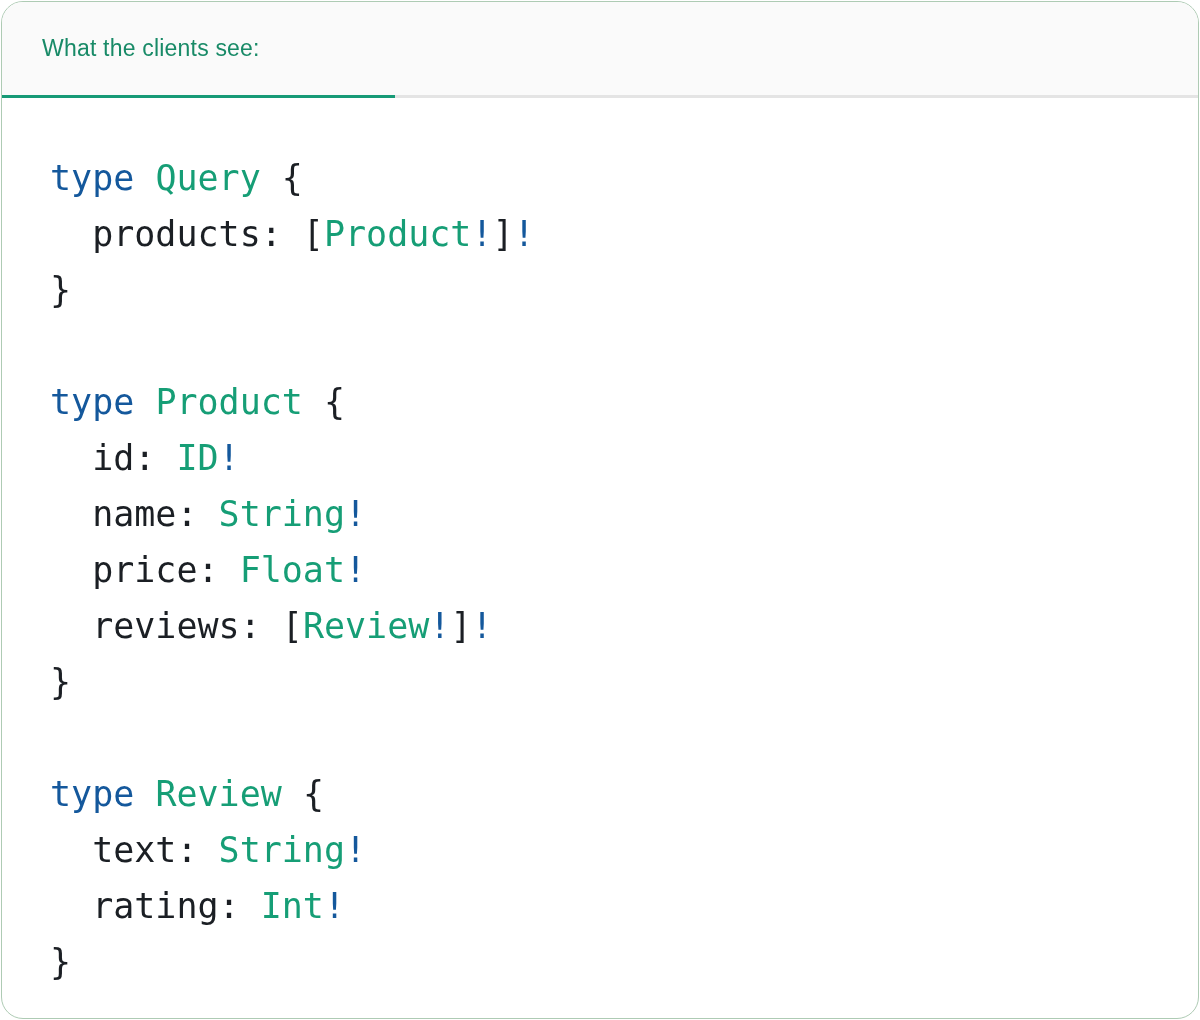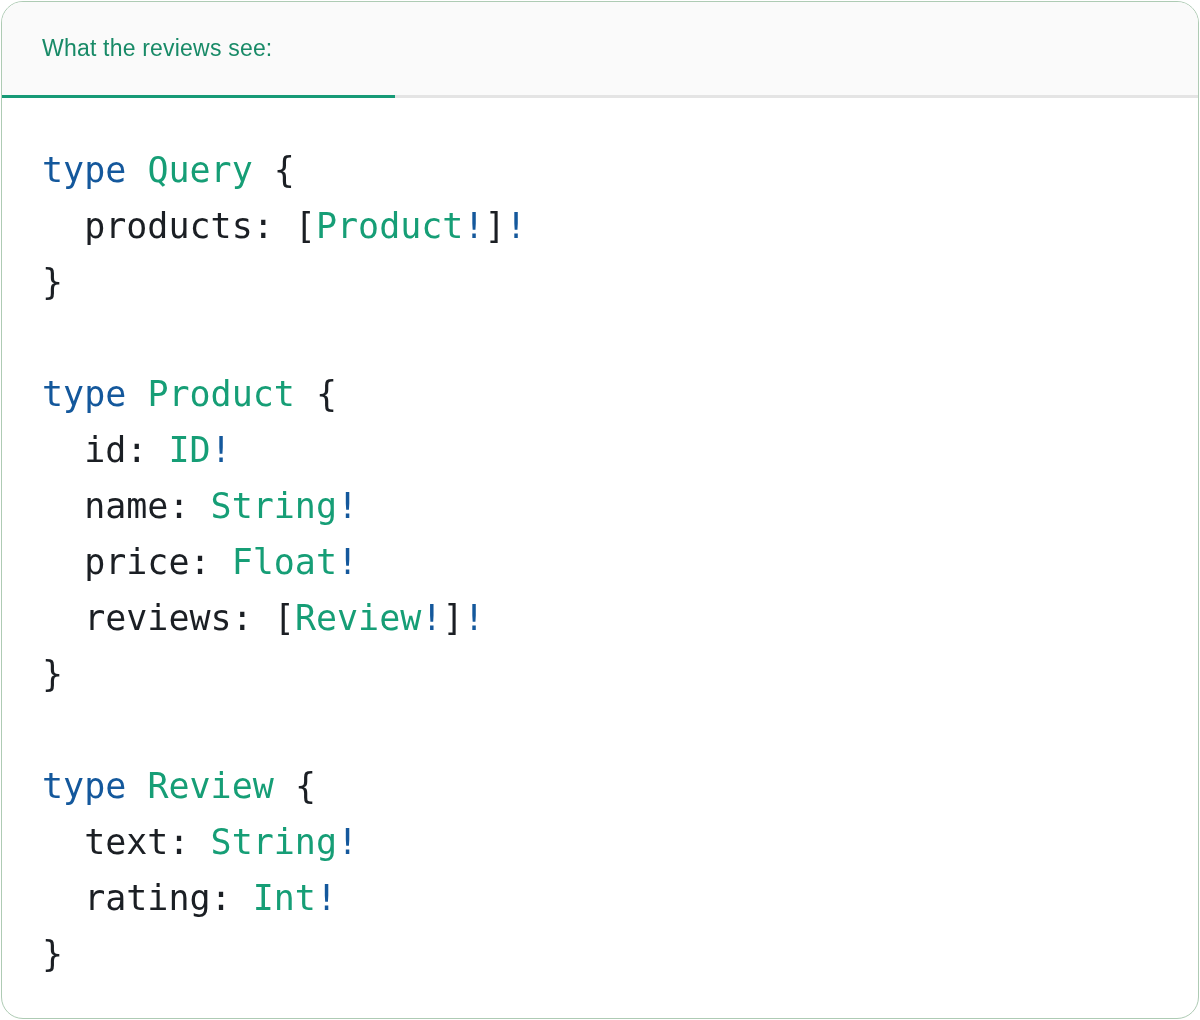--- a/index.html
+++ b/index.html
@@ -42,37 +42,37 @@
     margin-bottom:-3px;
     cursor:pointer;
   }
   .tab-label{
     font-size:23px;
     font-weight:500;
     letter-spacing:0.2px;
     color:var(--tab-title);
   }
   .code{
-    margin:0;
+    margin:8px;
     padding:44px 40px 0 40px;
     font-family:"DejaVu Sans Mono","Liberation Mono",monospace;
     font-size:35px;
     line-height:56px;
     color:var(--plain);
     background:var(--cardbg);
     white-space:pre;
   }
   .code-line{height:56px;}
   .tok-keyword{color:var(--kw);}
   .tok-type{color:var(--ty);}
   .tok-plain{color:var(--plain);}
 </style>
 </head>
 <body>
 
 <div class="card">
   <div class="tabbar">
     <div class="tab">
-      <span class="tab-label">What the reviews see:</span>
+      <span class="tab-label">What the clients see:</span>
     </div>
   </div>
   <pre class="code"><div class="code-line"><span class="tok-keyword">type</span><span class="tok-plain"> </span><span class="tok-type">Query</span><span class="tok-plain"> {</span></div><div class="code-line"><span class="tok-plain">  products: [</span><span class="tok-type">Product</span><span class="tok-keyword">!</span><span class="tok-plain">]</span><span class="tok-keyword">!</span></div><div class="code-line"><span class="tok-plain">}</span></div><div class="code-line">&nbsp;</div><div class="code-line"><span class="tok-keyword">type</span><span class="tok-plain"> </span><span class="tok-type">Product</span><span class="tok-plain"> {</span></div><div class="code-line"><span class="tok-plain">  id: </span><span class="tok-type">ID</span><span class="tok-keyword">!</span></div><div class="code-line"><span class="tok-plain">  name: </span><span class="tok-type">String</span><span class="tok-keyword">!</span></div><div class="code-line"><span class="tok-plain">  price: </span><span class="tok-type">Float</span><span class="tok-keyword">!</span></div><div class="code-line"><span class="tok-plain">  reviews: [</span><span class="tok-type">Review</span><span class="tok-keyword">!</span><span class="tok-plain">]</span><span class="tok-keyword">!</span></div><div class="code-line"><span class="tok-plain">}</span></div><div class="code-line">&nbsp;</div><div class="code-line"><span class="tok-keyword">type</span><span class="tok-plain"> </span><span class="tok-type">Review</span><span class="tok-plain"> {</span></div><div class="code-line"><span class="tok-plain">  text: </span><span class="tok-type">String</span><span class="tok-keyword">!</span></div><div class="code-line"><span class="tok-plain">  rating: </span><span class="tok-type">Int</span><span class="tok-keyword">!</span></div><div class="code-line"><span class="tok-plain">}</span></div></pre>
 </div>
 
 </body></html>

